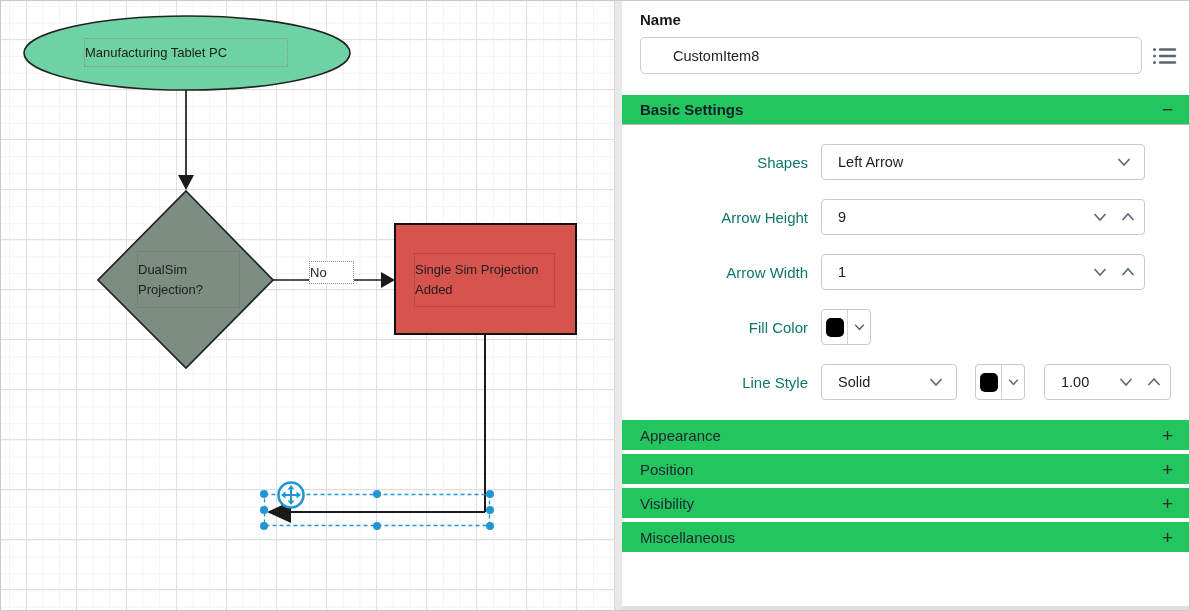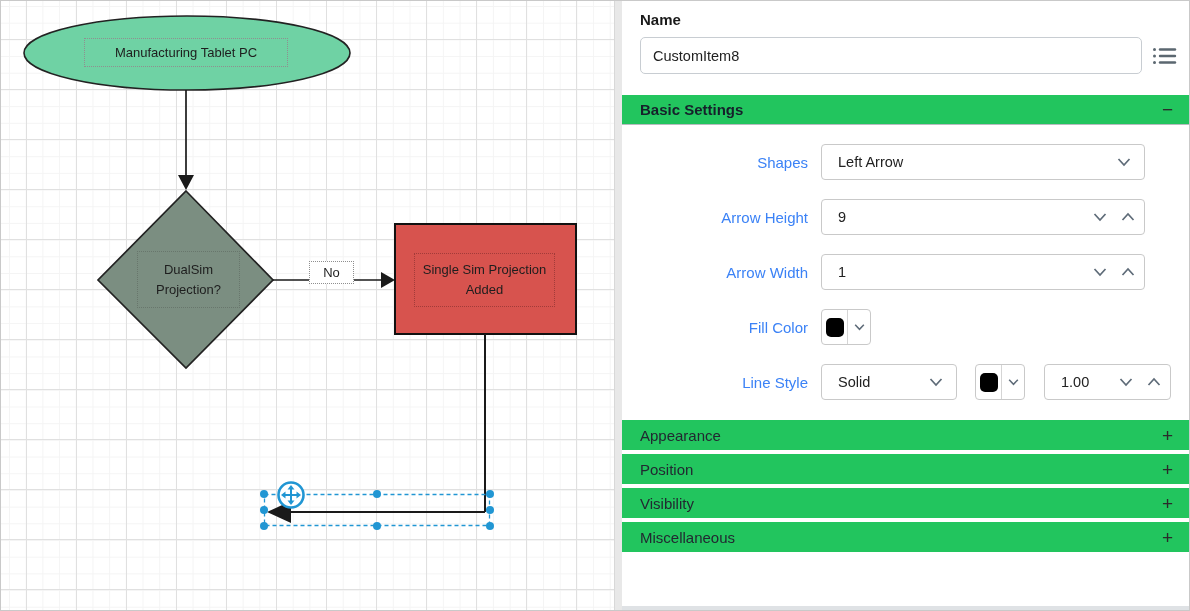--- a/index.html
+++ b/index.html
@@ -17,57 +17,57 @@
       linear-gradient(90deg, #e0e0e0 1px, transparent 1px),
       linear-gradient(#f4f4f4 1px, transparent 1px),
       linear-gradient(90deg, #f4f4f4 1px, transparent 1px),
       #fff;
     background-size: 50px 50px, 50px 50px, 16.7px 16.7px, 16.7px 16.7px;
     background-position: 0 38px, 25px 0, 0 5px, 8px 0;
   }
   .canvas svg { position: absolute; left: 0; top: 0; }
   .node-label {
     position: absolute; border: 1px dotted #8f8f8f;
-    display: flex; flex-direction: column; align-items: center; justify-content: center;
+    display: flex; flex-direction: column; align-items: flex-start; justify-content: center;
     text-align: center; font-size: 13px; color: #1e1e1e; line-height: 20px;
   }
   .ellipse-label { left: 83px; top: 37px; width: 204px; height: 29px; }
   .diamond-label { left: 136px; top: 250px; width: 103px; height: 57px; border-color: rgba(90,100,92,.55); }
   .rect-label    { left: 413px; top: 252px; width: 141px; height: 54px; border-color: rgba(120,40,40,.55); }
   .no-label      { left: 308px; top: 260px; width: 45px;  height: 23px; background: #fff; }
 
   
   .divider { width: 8px; flex: none; background: #e8e8e8; border-left: 1px solid #d8d8d8; }
 
   
   .panel { flex: 1; background: #fff; color: #212529; position: relative; overflow: hidden; }
   .name-block { padding: 10px 12px 0 18px; }
   .name-title { font-size: 15px; font-weight: bold; color: #1a1a1a; }
   .name-row { display: flex; align-items: center; margin-top: 9px; }
   .text-input {
     flex: 1; height: 37px; border: 1px solid #c8cdd2; border-radius: 5px;
-    font-size: 14.5px; color: #222; padding: 0 12px; outline: none;
+    font-size: 14.5px; color: #222; padding: 0 32px; outline: none;
     font-family: "Liberation Sans", sans-serif; background: #fff;
   }
   .list-icon-btn { width: 26px; height: 24px; margin-left: 9px; cursor: pointer; display: flex; align-items: center; justify-content: center; }
 
   .section-header {
     height: 30px; background: #22c55e; display: flex; align-items: center;
     justify-content: space-between; padding: 0 16px 0 18px; margin-top: 21px;
   }
   .section-header.first { border-bottom: 1px solid #b7bbbf; }
   .section-title { font-size: 15px; font-weight: bold; color: #16202b; }
   .section-title.regular { font-weight: normal; color: #222831; }
   .collapse-glyph { font-size: 19px; color: #2b2b2b; line-height: 1; cursor: pointer; }
   .collapsed-band { margin-top: 4px; }
 
   .section-content { padding: 19px 44px 16px 18px; }
   .form-row { display: flex; align-items: center; margin-bottom: 19px; height: 36px; }
   .form-row:last-child { margin-bottom: 0; }
-  .form-label { flex: 0 0 168px; text-align: right; margin-right: 13px; font-size: 15px; color: #3b82f6; }
+  .form-label { flex: 0 0 168px; text-align: right; margin-right: 13px; font-size: 15px; color: #0f766e; }
   .control { position: relative; height: 36px; border: 1px solid #c9c9c9; border-radius: 4px; background: #fff; display: flex; align-items: center; }
   .control.full { flex: 1; }
   .control .value { font-size: 14.5px; color: #222; padding-left: 16px; }
   .chev { position: absolute; top: 50%; transform: translateY(-50%); cursor: pointer; display: flex; }
   .chev.up { transform: translateY(-50%) rotate(180deg); }
   .dd-chev { right: 13px; }
   .spin-down { right: 37px; }
   .spin-up { right: 9px; }
   .color-control { width: 50px; padding: 0; }
   .swatch-half { width: 26px; height: 34px; display: flex; align-items: center; justify-content: center; border-right: 1px solid #d5d5d5; cursor: pointer; }

